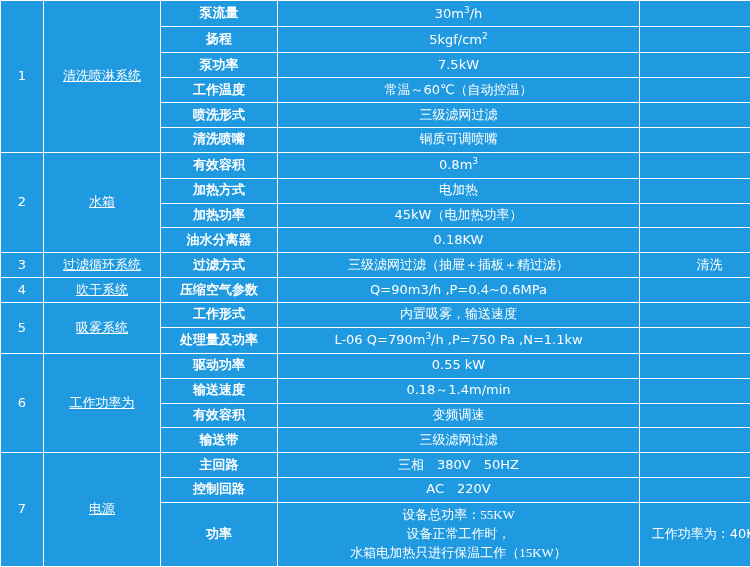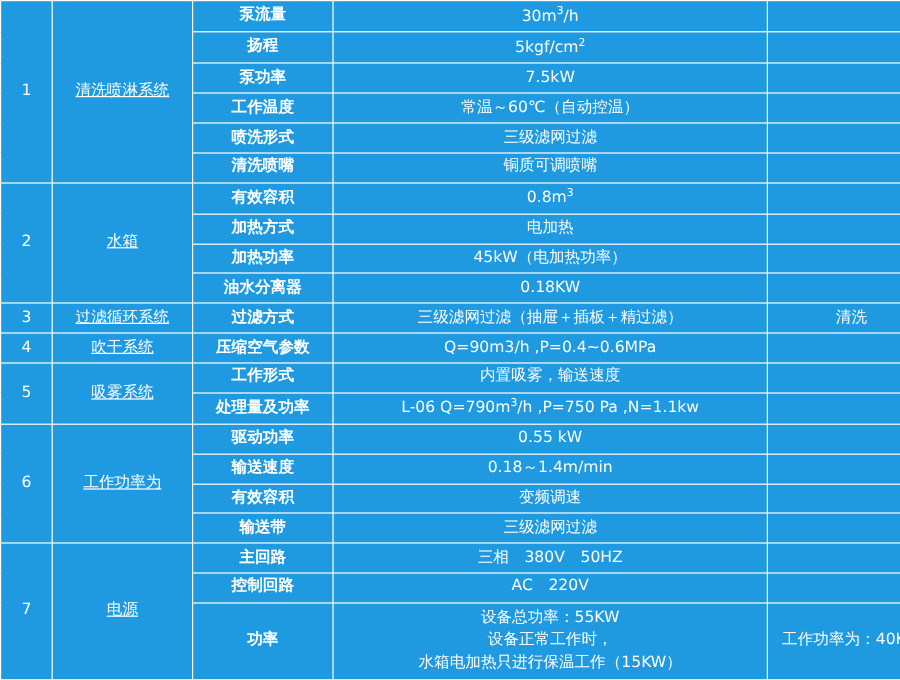--- a/index.html
+++ b/index.html
@@ -28,21 +28,21 @@
     line-height: 1.45;
     padding: 2px 3px;
     background: #1f9ae0;
   }
   td.idx { width: 36px; font-size: 13px; }
   td.sys { width: 110px; font-size: 14px; text-decoration: underline; }
   td.param { width: 110px; font-size: 13px; font-weight: bold; }
   td.value { width: 355px; font-size: 13px; }
   td.note { width: 133px; font-size: 13px; }
   sup { font-size: 9px; vertical-align: super; }
-  .multi { line-height: 1.5; }
+  .multi { line-height: 1.5; font-family: Liberation Serif, serif; }
 </style>
 </head>
 <body>
 
 <table class="spec">
   <tbody>
       <tr>
         <td class="idx" rowspan="6">1</td>
         <td class="sys" rowspan="6">清洗喷淋系统</td>
         <td class="param">泵流量</td>

